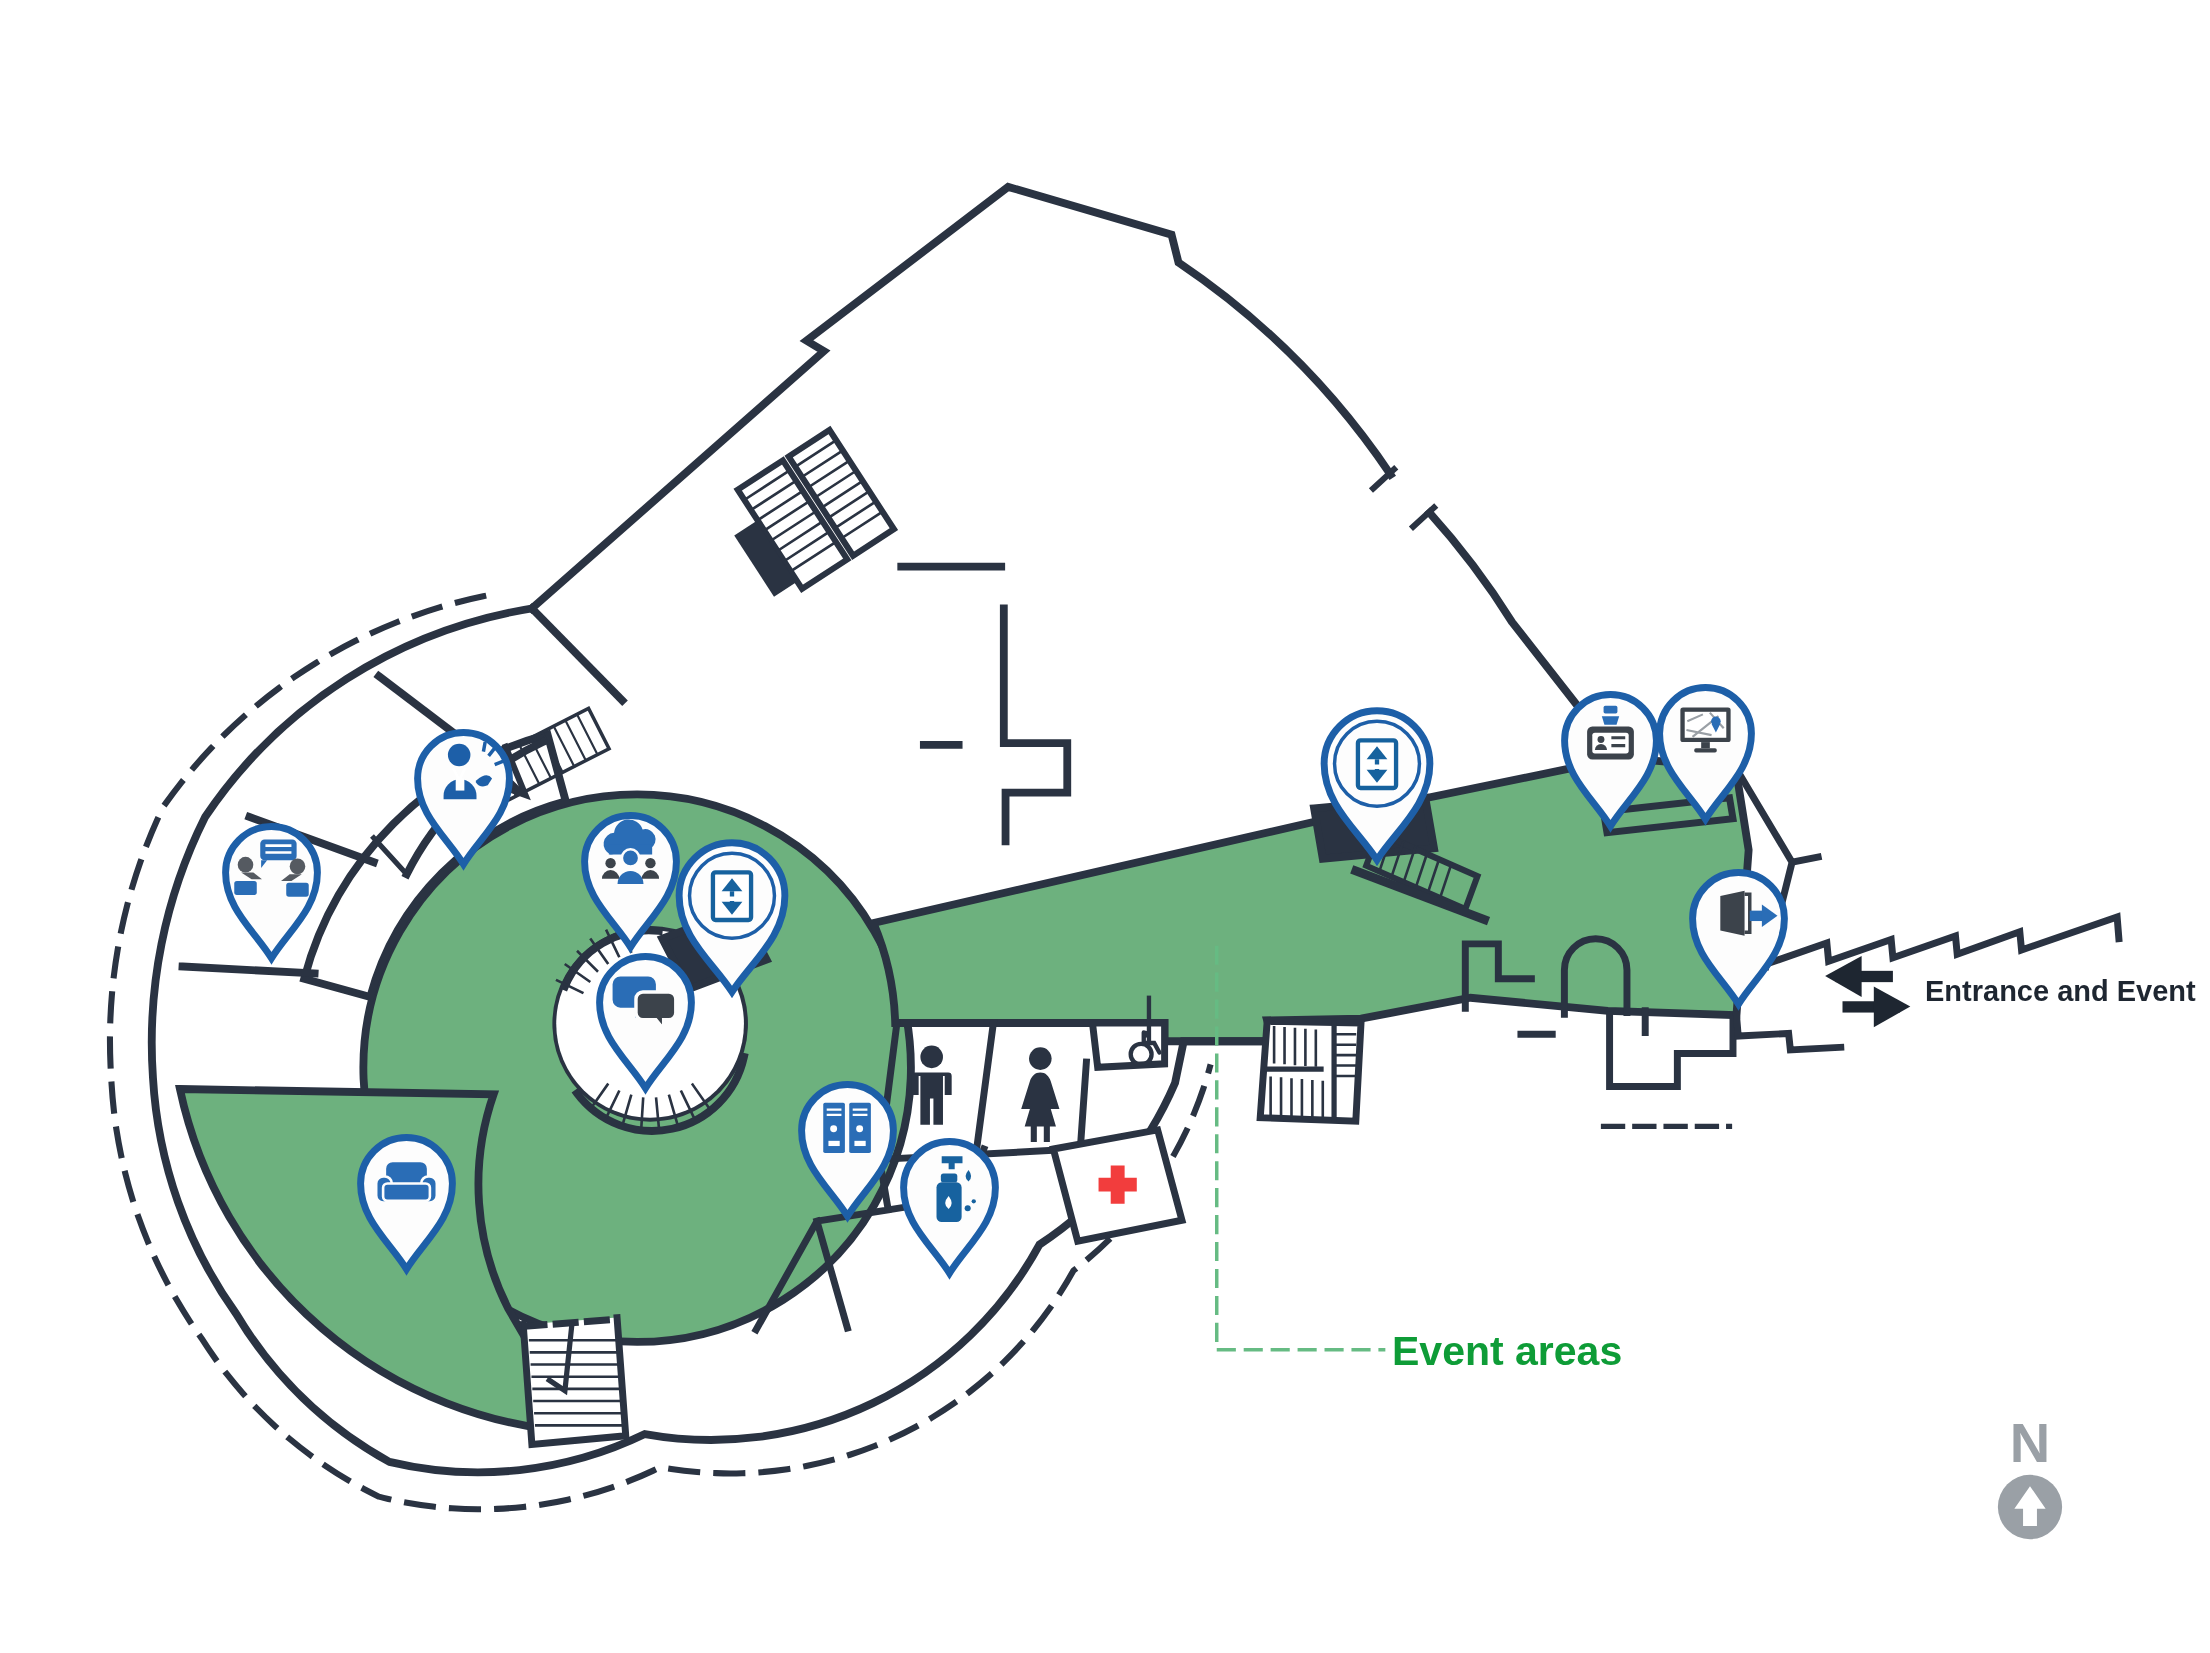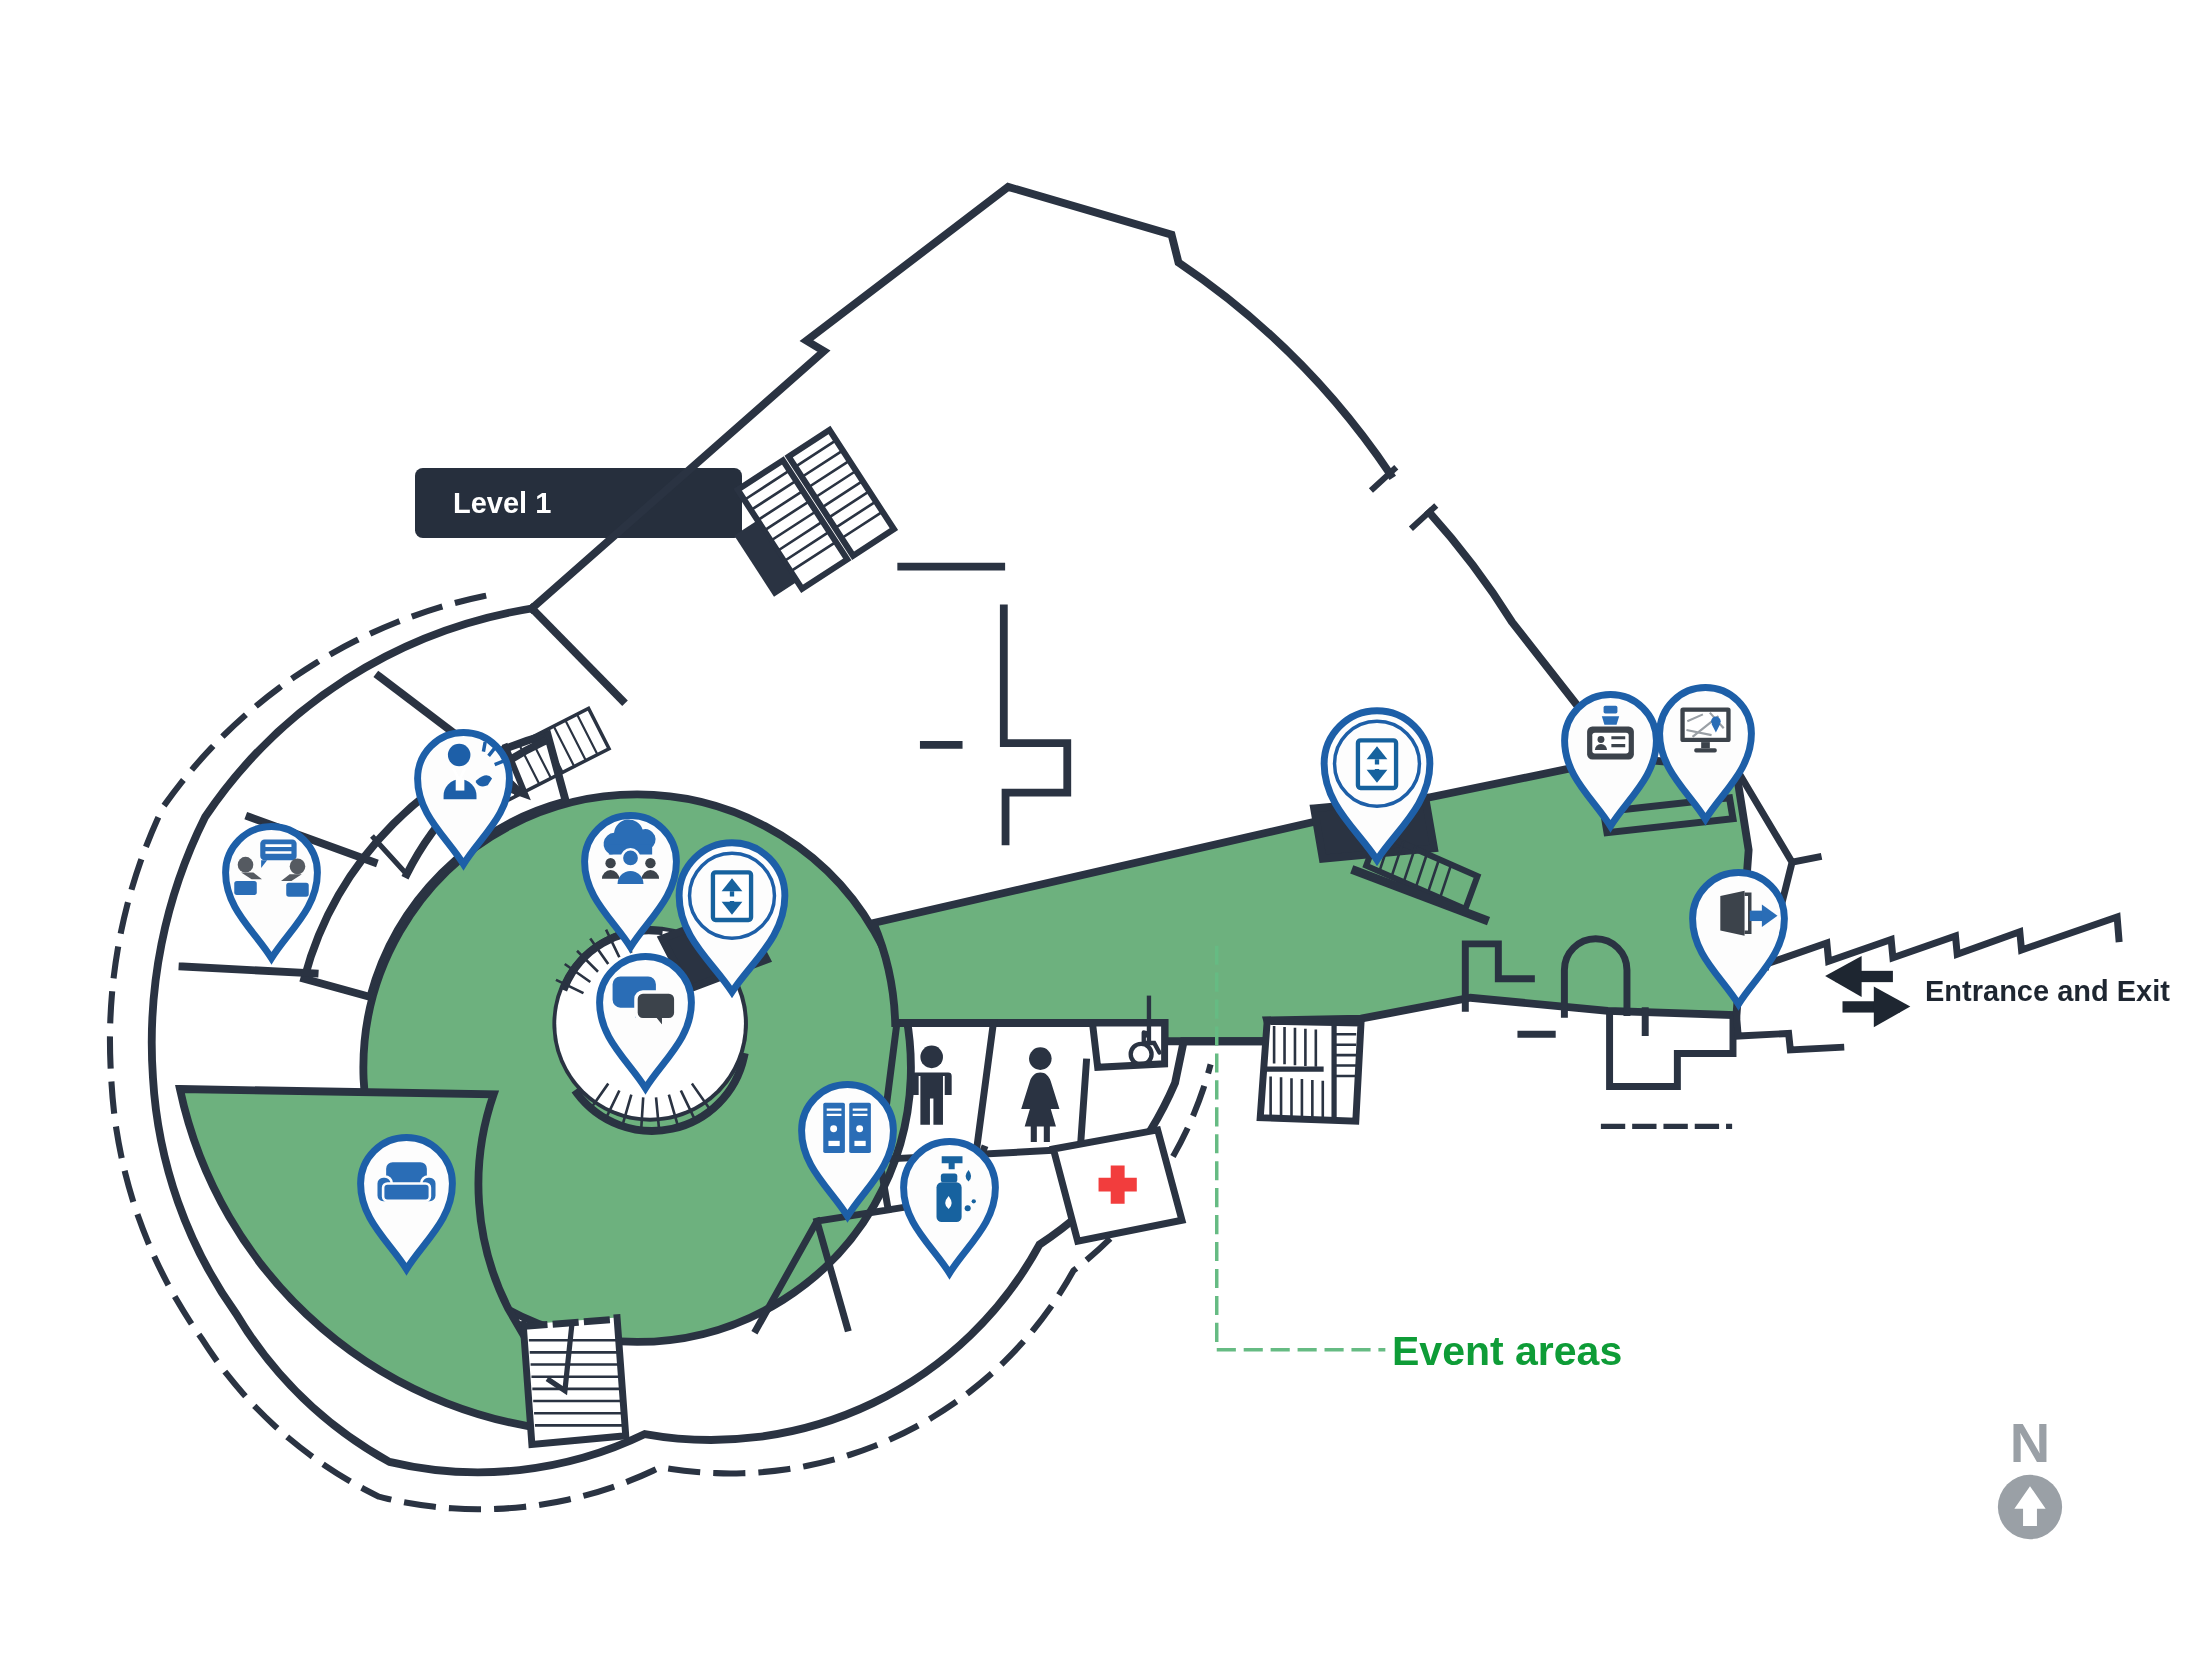--- a/index.html
+++ b/index.html
@@ -18,21 +18,20 @@
     color:#1E2631;z-index:3;white-space:nowrap;}
   .compass{position:absolute;left:1995px;top:1417px;width:70px;text-align:center;z-index:3;}
   .compass .n{font-size:56px;font-weight:700;color:#9AA0A6;line-height:52px;}
   .compass svg{display:block;margin:5.2px auto 0;}
 </style>
 </head>
 <body>
 
 <div class="stage">
 
-  <div class="level-badge">Level 1</div>
 
   <svg class="plan-svg" width="2211" height="1654" viewBox="0 0 2544 1903">
     <g stroke="#2A3342" stroke-width="9" fill="none" stroke-linecap="square">
 
       <path stroke-width="7" stroke-dasharray="30 22" d="M556,686 A600,600 0 0 0 188,928 A620,620 0 0 0 128,1240
                A560,560 0 0 0 232,1540 A500,500 0 0 0 436,1722
                A470,470 0 0 0 760,1688 A450,450 0 0 0 1235,1462
                A440,440 0 0 0 1392,1228"></path>
 
       <g fill="#6DB17E">
@@ -341,21 +340,21 @@
         <path d="M44,38 L72,32 V84 L44,78 Z" fill="#3C434B"></path>
         <path d="M72,36 h6 v44 h-6" stroke="#3C434B" stroke-width="4" fill="none"></path>
         <rect x="78" y="55" width="16" height="12" fill="#2A6DB6"></rect>
         <path d="M92,48 L110,61 L92,74 Z" fill="#2A6DB6"></path>
       </g>
     </svg>
   </div>
 
   <div class="label-event">Event areas</div>
 
-  <div class="label-entrance">Entrance and Exit</div>
+  <div class="label-entrance">Entrance and Event</div>
 
   <div class="compass">
     <div class="n">N</div>
     <svg width="66" height="66" viewBox="0 0 76 76">
       <circle cx="38" cy="38" r="37" fill="#9AA0A6"></circle>
       <path d="M38,14 L20,40 h10 v20 h16 v-20 h10 z" fill="#fff"></path>
     </svg>
   </div>
 
 </div>

